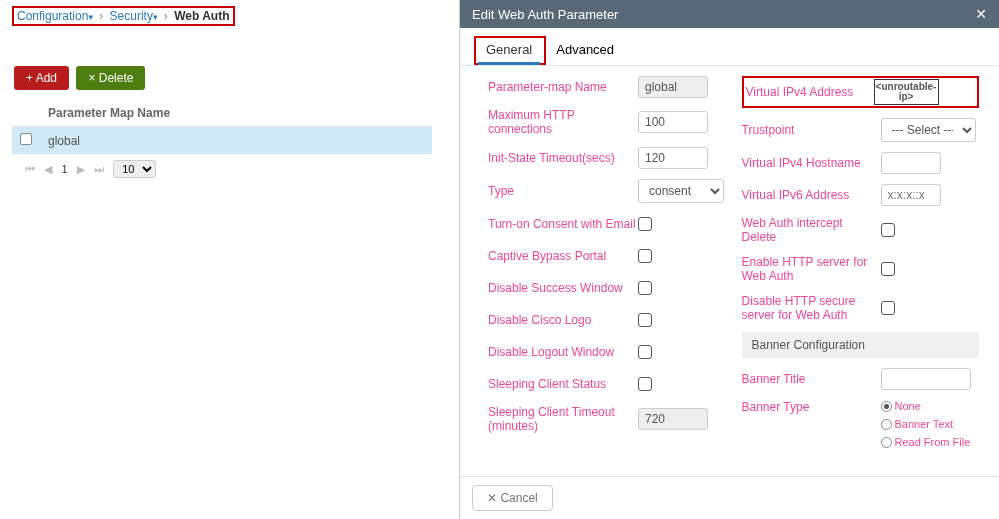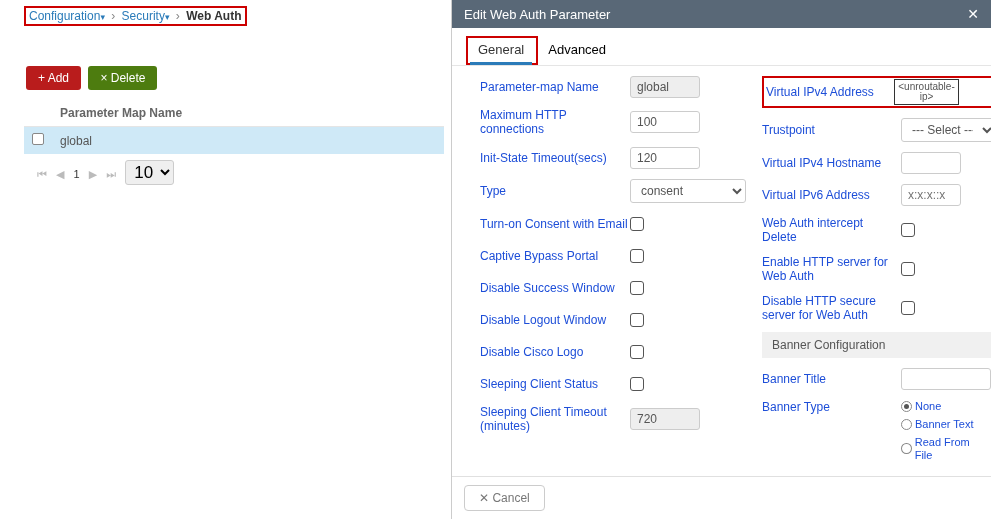--- a/index.html
+++ b/index.html
@@ -1,19 +1,19 @@
 <!DOCTYPE html>
 <html><head>
 <meta charset="utf-8">
 <style>
 * { box-sizing: border-box; margin: 0; padding: 0; }
 body { font-family: Arial, sans-serif; font-size: 12px; color: #555; background: #fff; width: 999px; height: 519px; overflow: hidden; position: relative; }
 
 
-.left-pane { position: absolute; left: 16px; top: 0; width: 436px; padding: 6px 8px; }
+.left-pane { position: absolute; left: 4px; top: 0; width: 436px; padding: 6px 8px; }
 
 .breadcrumb { border: 2px solid #c00; padding: 1px 3px; display: inline-block; margin-bottom: 6px; }
 .breadcrumb span { color: #2b7bb9; font-size: 12px; }
 .breadcrumb .current { color: #333; font-weight: bold; }
 .breadcrumb .sep { color: #888; margin: 0 3px; }
 .breadcrumb .caret { font-size: 9px; vertical-align: middle; color:#2b7bb9;}
 
 .actions { margin: 2px 0 10px 2px; }
 .btn { display: inline-block; border: none; border-radius: 3px; padding: 5px 12px; font-size: 12px; cursor: pointer; color: #fff; }
 .btn-add { background: #b91c1c; margin-right: 4px; margin-top: 32px;}
@@ -22,47 +22,47 @@
 .table { width: 100%; border-collapse: collapse; }
 .table th { text-align: left; color: #666; font-weight: bold; padding: 6px 8px; font-size: 12px; border-bottom: 1px solid #e5e5e5;}
 .table td { padding: 6px 8px; }
 .table tr.selected { background: #cfe9f7; }
 .chk-col { width: 26px; text-align: center; }
 .chk { width: 12px; height: 12px; border: 1px solid #888; display: inline-block; background:#fff; border-radius:2px; }
 
 .pager { margin-top: 6px; padding-left: 10px; font-size: 11px; color: #888;}
 .pager span { margin: 0 3px; color:#bbb; }
 .pager .page { color:#333; }
-.pager select { font-size: 17px; padding: 1px 4px; border:1px solid #ccc; border-radius:3px;}
-
-
-.panel { position: absolute; right: 8px; top: 0; width: 540px; height: 519px; background: #fff; border-left: 1px solid #ccc; display:flex; flex-direction:column;}
+.pager select { font-size: 11px; padding: 1px 4px; border:1px solid #ccc; border-radius:3px;}
+
+
+.panel { position: absolute; right: 0; top: 0; width: 540px; height: 519px; background: #fff; border-left: 1px solid #ccc; display:flex; flex-direction:column;}
 .panel-header { background: #596877; color: #fff; padding: 6px 12px; font-size: 13px; display:flex; justify-content:space-between; align-items:center;}
 .panel-header .close { color:#fff; cursor:pointer; font-size:14px;}
 
 .tabs { padding: 8px 14px 0 14px; border-bottom: 1px solid #e5e5e5; }
 .tab-wrap { border: 2px solid #c00; display: inline-block; padding:0 2px 0 0;}
 .tab { display: inline-block; padding: 4px 10px 6px; font-size: 13px; color: #888; cursor:pointer; position:relative;}
 .tab.active { color: #333; }
 .tab.active::after { content:""; position:absolute; left:2px; right:2px; bottom:-2px; height:3px; background:#2b7bb9;}
 .tab.adv { color:#000000; border:none; }
 
 .panel-body { flex:1; overflow:auto; padding: 10px 20px 4px 28px; }
 .cols { display:flex; gap: 16px; }
 .col { flex:1; }
 .row { display:flex; align-items:center; margin-bottom: 10px; min-height:22px;}
-.row label { flex: 0 0 150px; font-size: 12px; color:#1d4ed8; line-height:1.2;}
+.row label { flex: 0 0 150px; font-size: 12px; color:#ec4899; line-height:1.2;}
 .col2 .row label { flex: 0 0 139px; }
 .row input[type=text] { border:1px solid #ccc; border-radius:3px; padding:3px 6px; font-size:12px; width: 70px; color:#555;}
 .row input.ro { background:#eee; }
-.row select { border:1px solid #ccc; border-radius:3px; padding:3px 6px; font-size:12px; width: 116px; color:#555; background:#fff;}
+.row select { border:1px solid #ccc; border-radius:3px; padding:3px 6px; font-size:12px; width: 86px; color:#555; background:#fff;}
 .row .chkbox { width:14px; height:14px; border:1.5px solid #555; border-radius:3px; display:inline-block; background:#fff;}
 .highlight-box { border:2px solid #c00; padding:1px 4px 1px 2px; display:flex; align-items:center; width:100%;}
 .highlight-box label{ flex:0 0 128px !important;}
-.ip-input { border:1px solid #333; padding:2px 1px; font-size:10px; font-weight:normal; width:65px; text-align:center; font-family:Arial; display:inline-block; line-height:1;}
+.ip-input { border:1px solid #333; padding:2px 1px; font-size:10px; font-weight:bold; width:65px; text-align:center; font-family:Arial; display:inline-block; line-height:1;}
 
 .section-head { background:#f0f0f0; padding:6px 10px; font-size:12px; color:#555; margin-bottom:10px; font-weight:normal;}
 
 .radiogrp { font-size:11px; line-height:1.6;}
 .radiogrp label { display:inline-flex; align-items:center; margin-right:8px; font-size:11px;}
 .radiogrp .r { width:11px; height:11px; border:1px solid #888; border-radius:50%; display:inline-block; margin-right:3px; position:relative;}
 .radiogrp .r.sel::after{content:"";position:absolute;left:2px;top:2px;width:5px;height:5px;border-radius:50%;background:#555;}
 
 .panel-footer { border-top:1px solid #e0e0e0; padding: 8px 12px; display:flex; justify-content:space-between; align-items:center;}
 .btn-cancel { background:#fff; border:1px solid #ccc; color:#777; border-radius:4px; padding:5px 14px; font-size:12px; cursor:pointer;}
@@ -148,25 +148,25 @@
           </div>
         <div class="row">
             <label>Captive Bypass Portal</label>
             <span class="chkbox"></span>
           </div>
         <div class="row">
             <label>Disable Success Window</label>
             <span class="chkbox"></span>
           </div>
         <div class="row">
+            <label>Disable Cisco Logo</label>
+            <span class="chkbox"></span>
+          </div>
+        <div class="row">
             <label>Disable Logout Window</label>
-            <span class="chkbox"></span>
-          </div>
-        <div class="row">
-            <label>Disable Cisco Logo</label>
             <span class="chkbox"></span>
           </div>
         <div class="row">
             <label>Sleeping Client Status</label>
             <span class="chkbox"></span>
           </div>
         <div class="row">
             <label>Sleeping Client Timeout (minutes)</label>
             <input type="text" class="ro" readonly="" value="720" style="">
           </div>

